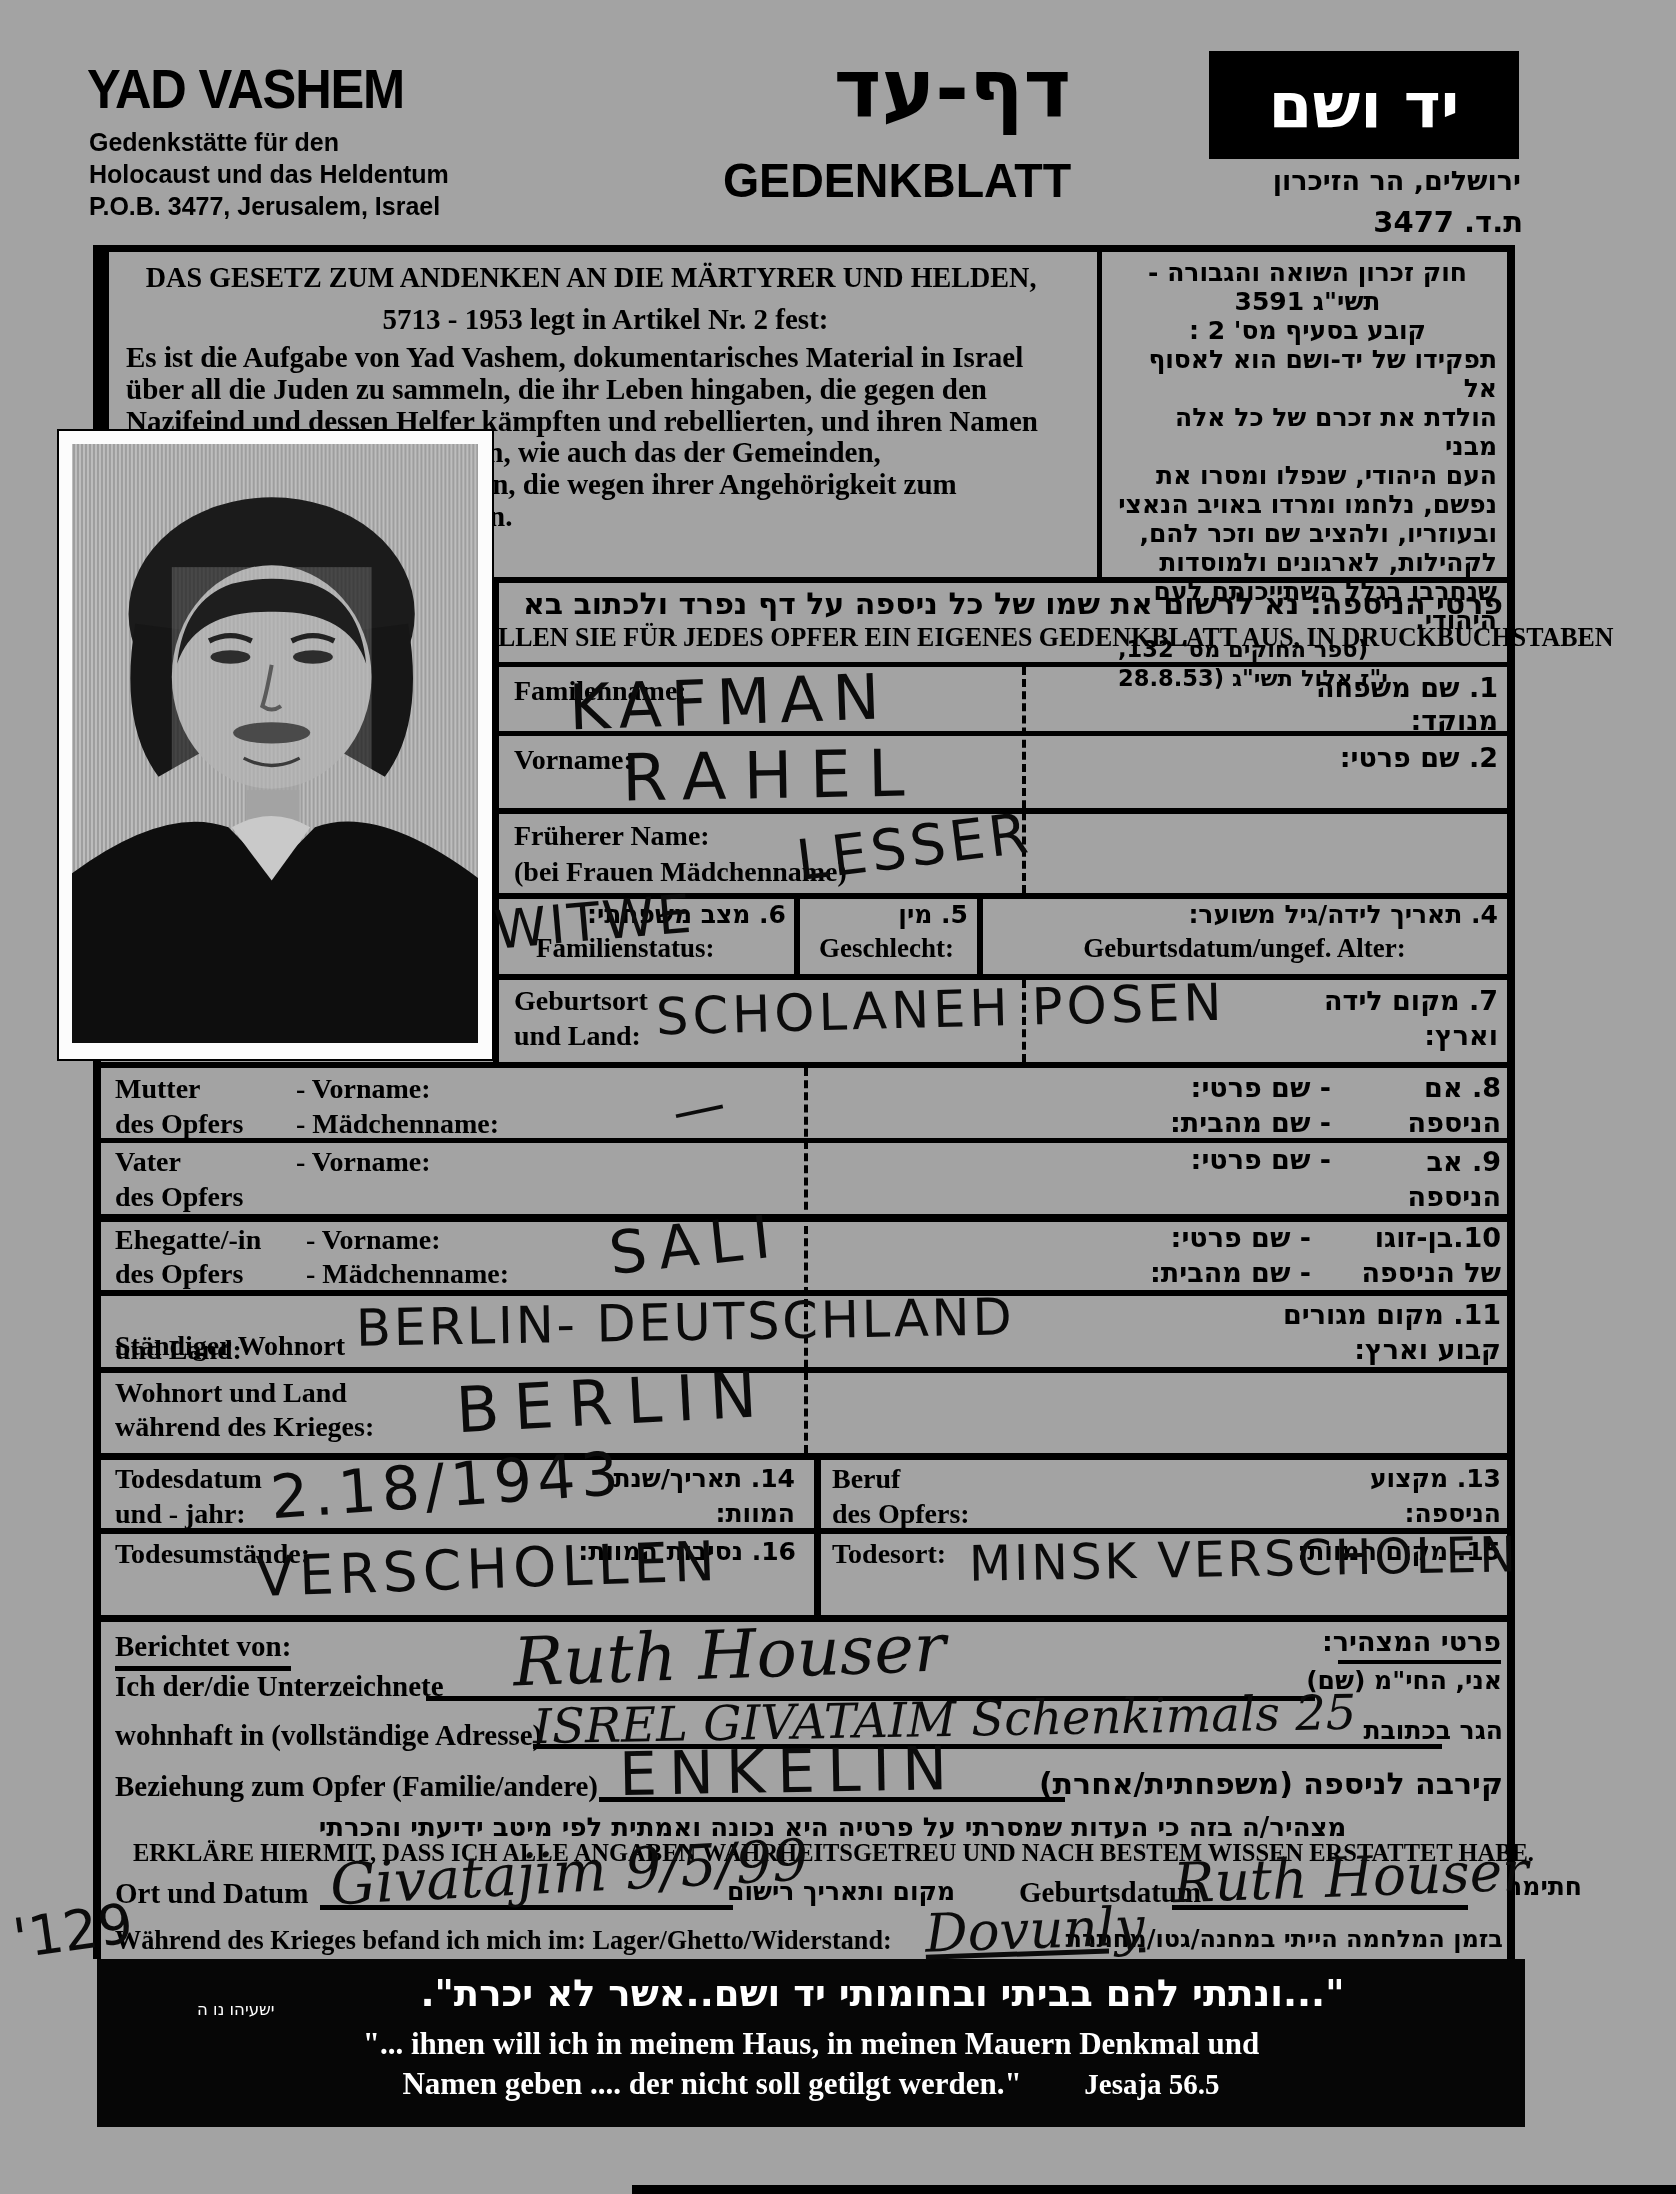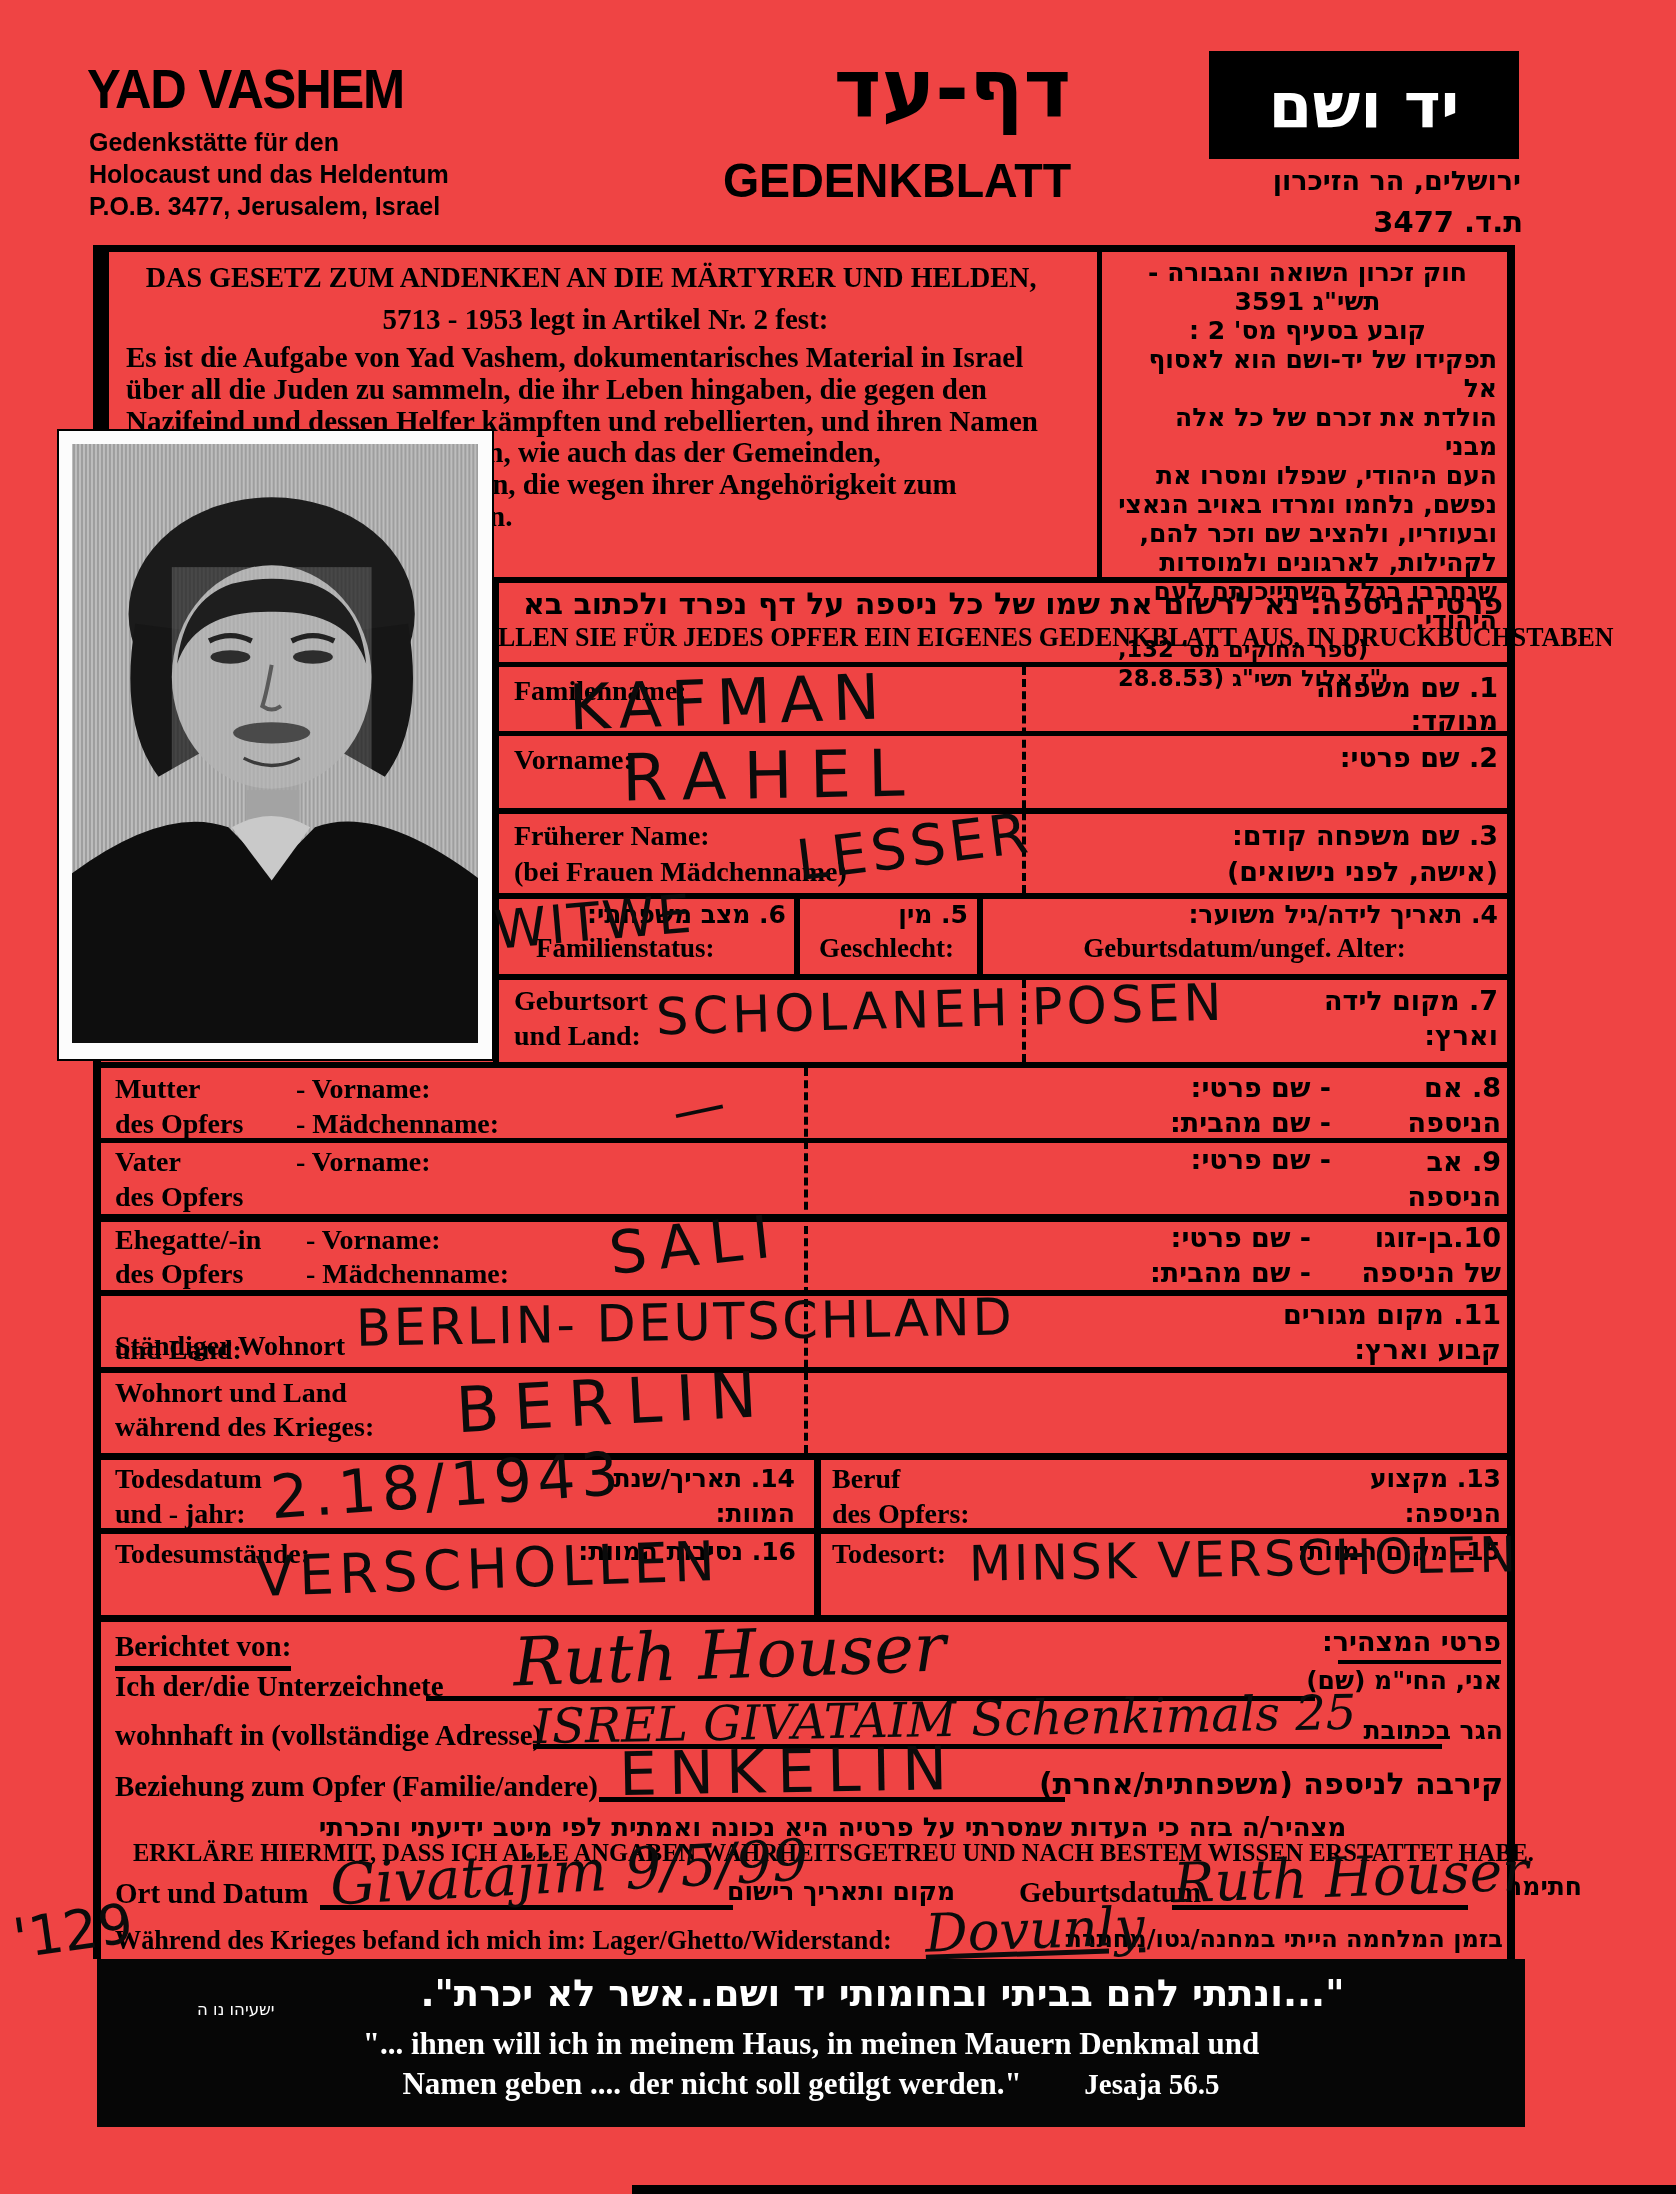--- a/index.html
+++ b/index.html
@@ -1,16 +1,16 @@
 <!DOCTYPE html>
 <html style="font-size:10.7px"><head>
 <meta charset="utf-8">
 <style>
   html,body{margin:0;padding:0;background:#e8e8e8;}
-  #page{position:relative;width:1677px;height:2194px;background:#ef4444;overflow:hidden;
+  #page{position:relative;width:1677px;height:2194px;background:#a3a3a3;overflow:hidden;
         font-family:"Liberation Serif",serif;color:#000;}
   .de{position:absolute;font-family:"Liberation Serif",serif;font-weight:700;font-size:28px;white-space:nowrap;}
   .sans{font-family:"Liberation Sans",sans-serif;}
   .he{position:absolute;font-family:"DejaVu Sans",sans-serif;font-weight:700;font-size:27px;
       direction:rtl;text-align:right;white-space:nowrap;}
   .hw{position:absolute;font-family:"DejaVu Sans",sans-serif;font-weight:400;color:#0b0b0b;
       white-space:nowrap;z-index:6;}
   .script{font-family:"DejaVu Serif",serif;font-style:italic;}
   .line{position:absolute;background:#000;z-index:1;}
   .vdash{position:absolute;width:0;border-left:4.7px dashed #000;z-index:1;}
@@ -103,24 +103,20 @@
     <div>מנוקד:</div>
   </div>
 
   <div class="de" style="left:514px;top:744px;">Vorname:</div>
   <div class="hw" style="left:622px;top:738px;font-size:65px;letter-spacing:17.3px;transform:rotate(-1deg);">RAHEL</div>
   <div class="he" style="left:1265px;top:742px;width:233px;">2. שם פרטי:</div>
 
   <div class="de" style="left:514px;top:820px;">Früherer Name:</div>
   <div class="de" style="left:514px;top:856px;">(bei Frauen Mädchenname)</div>
   <div class="hw" style="left:796px;top:814px;font-size:56px;letter-spacing:4px;transform:rotate(-7deg);">LESSER</div>
-  <div class="he" style="left:1192px;top:818px;width:306px;line-height:36px;">
-    <div>3. שם משפחה קודם:</div>
-    <div>(אישה, לפני נישואים)</div>
-  </div>
 
   <div class="he" style="left:513px;top:900px;width:273px;font-size:25px;">6. מצב משפחתי:</div>
   <div class="de" style="left:536px;top:933px;font-size:27px;">Familienstatus:</div>
   <div class="hw" style="left:494px;top:891px;font-size:53px;letter-spacing:2.7px;transform:rotate(-5deg);">WITWE</div>
   <div class="he" style="left:802px;top:900px;width:166px;font-size:25px;">5. מין</div>
   <div class="de" style="left:819px;top:933px;font-size:27px;">Geschlecht:</div>
   <div class="he" style="left:992px;top:900px;width:506px;font-size:25px;">4. תאריך לידה/גיל משוער:</div>
   <div class="de center" style="left:985px;top:933px;width:519px;font-size:27px;">Geburtsdatum/ungef. Alter:</div>
 
   <div class="de" style="left:514px;top:985px;">Geburtsort</div>

